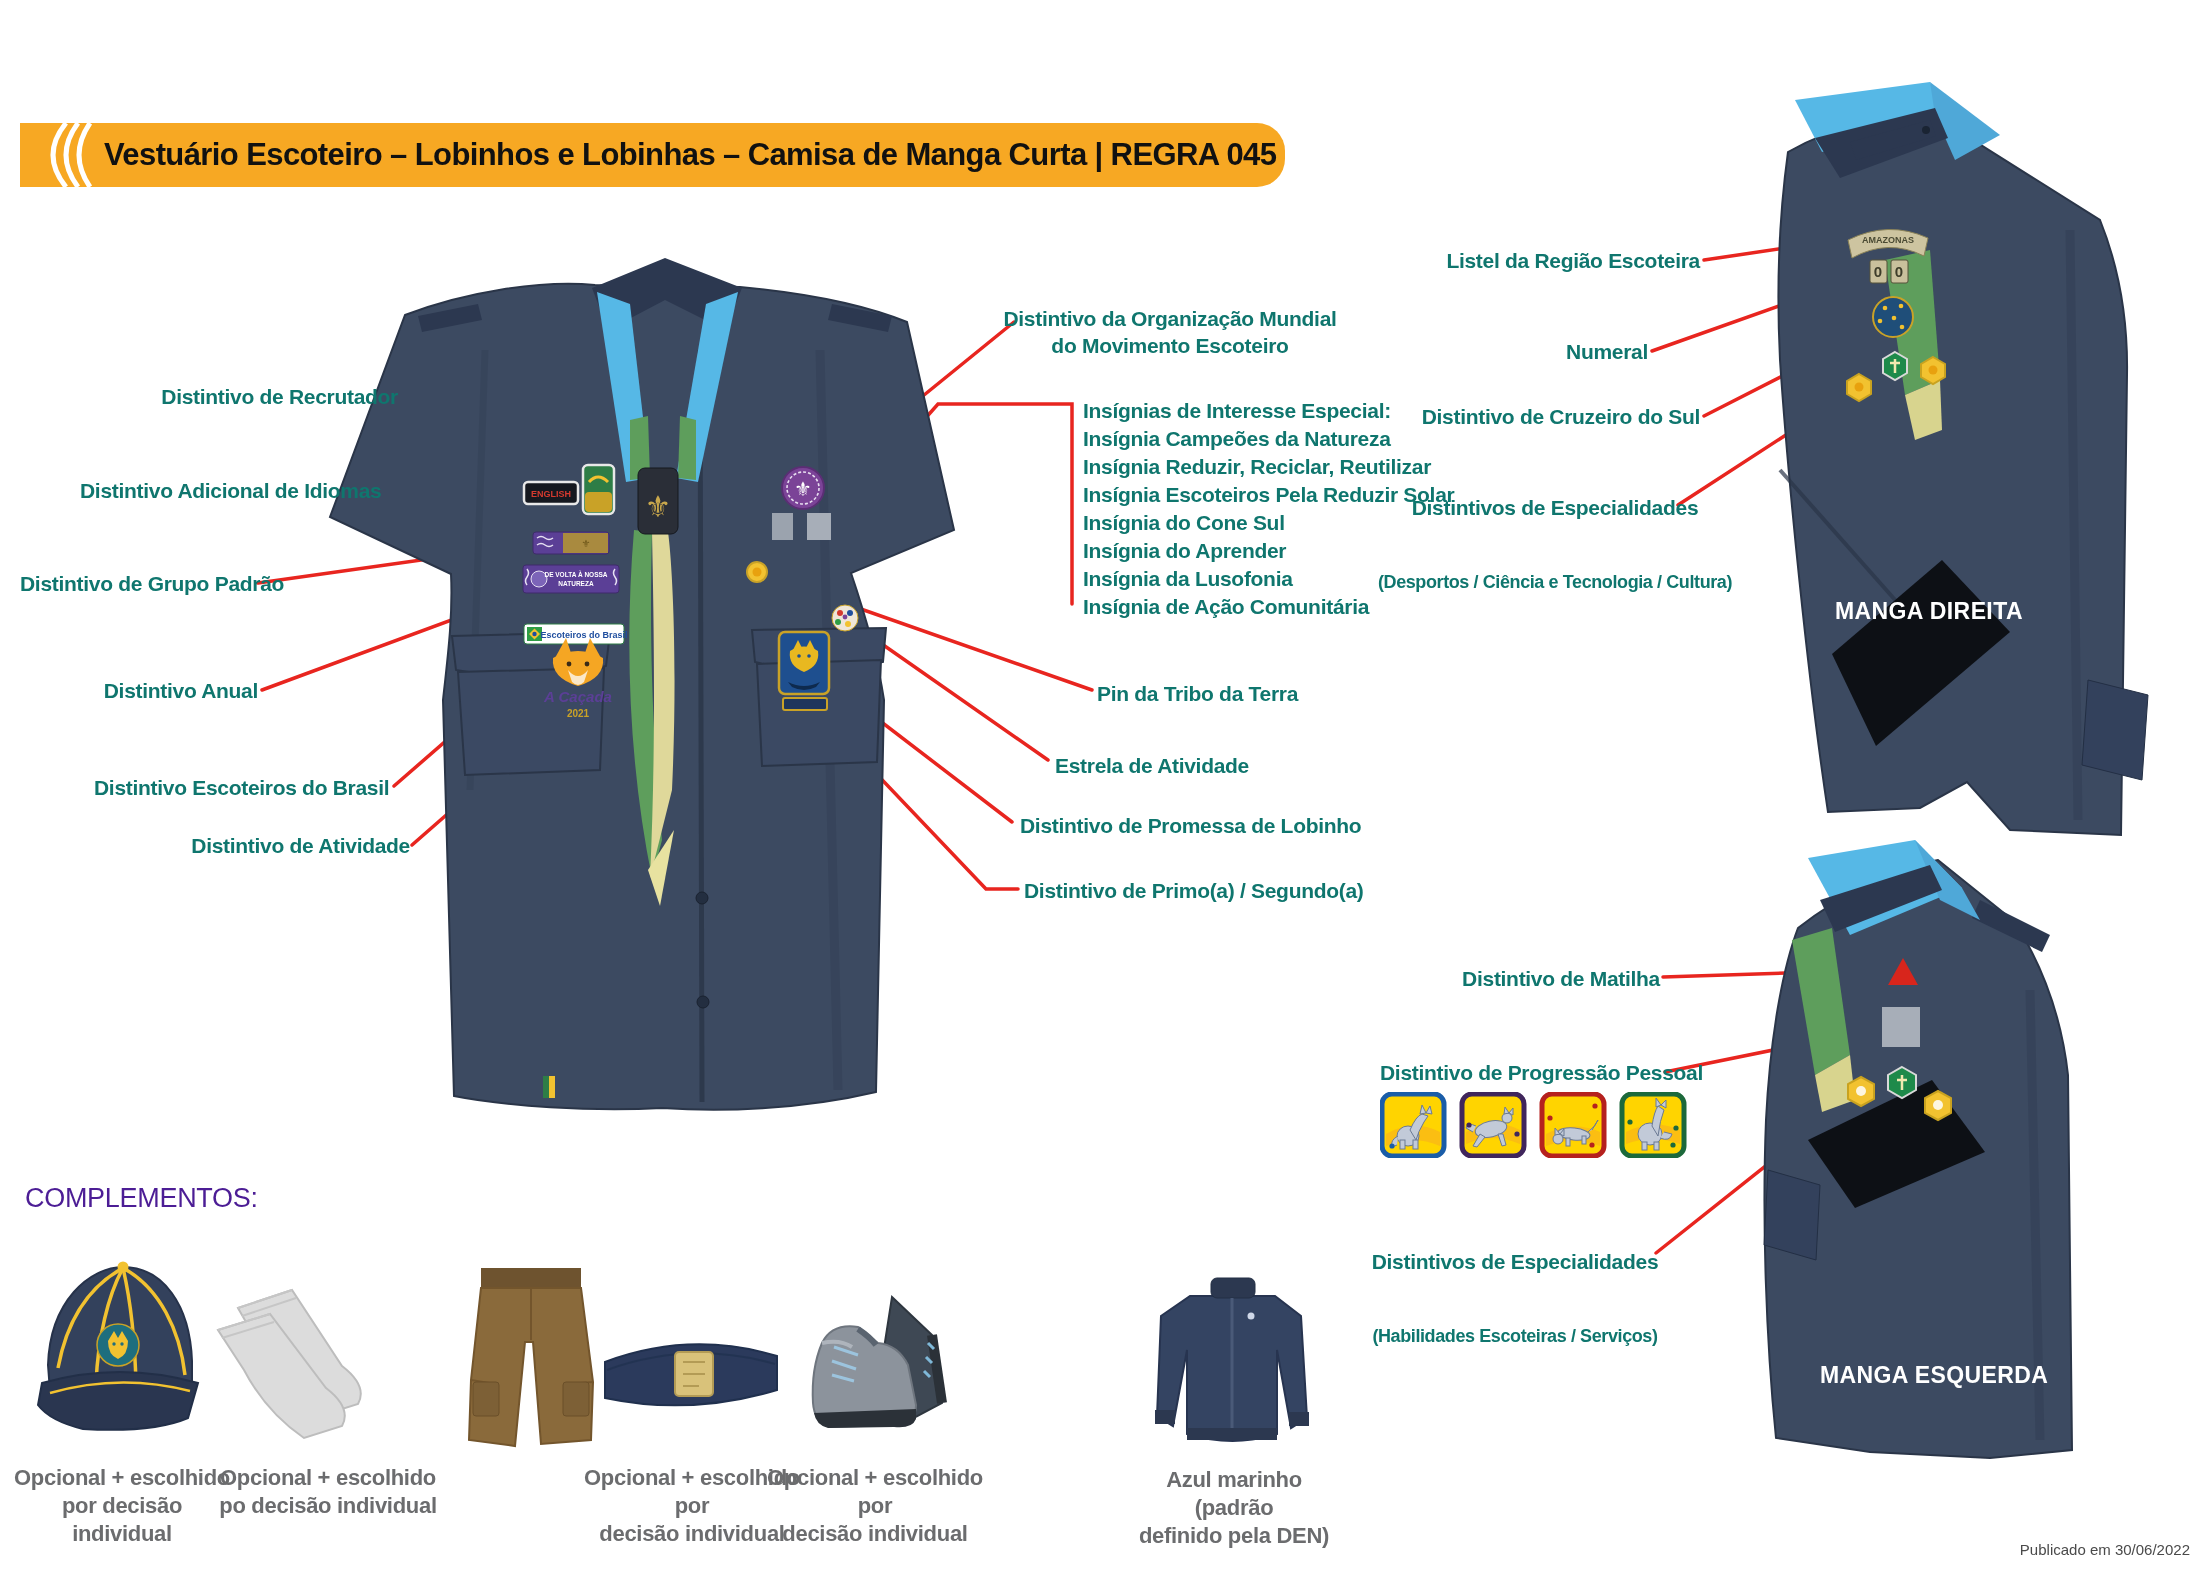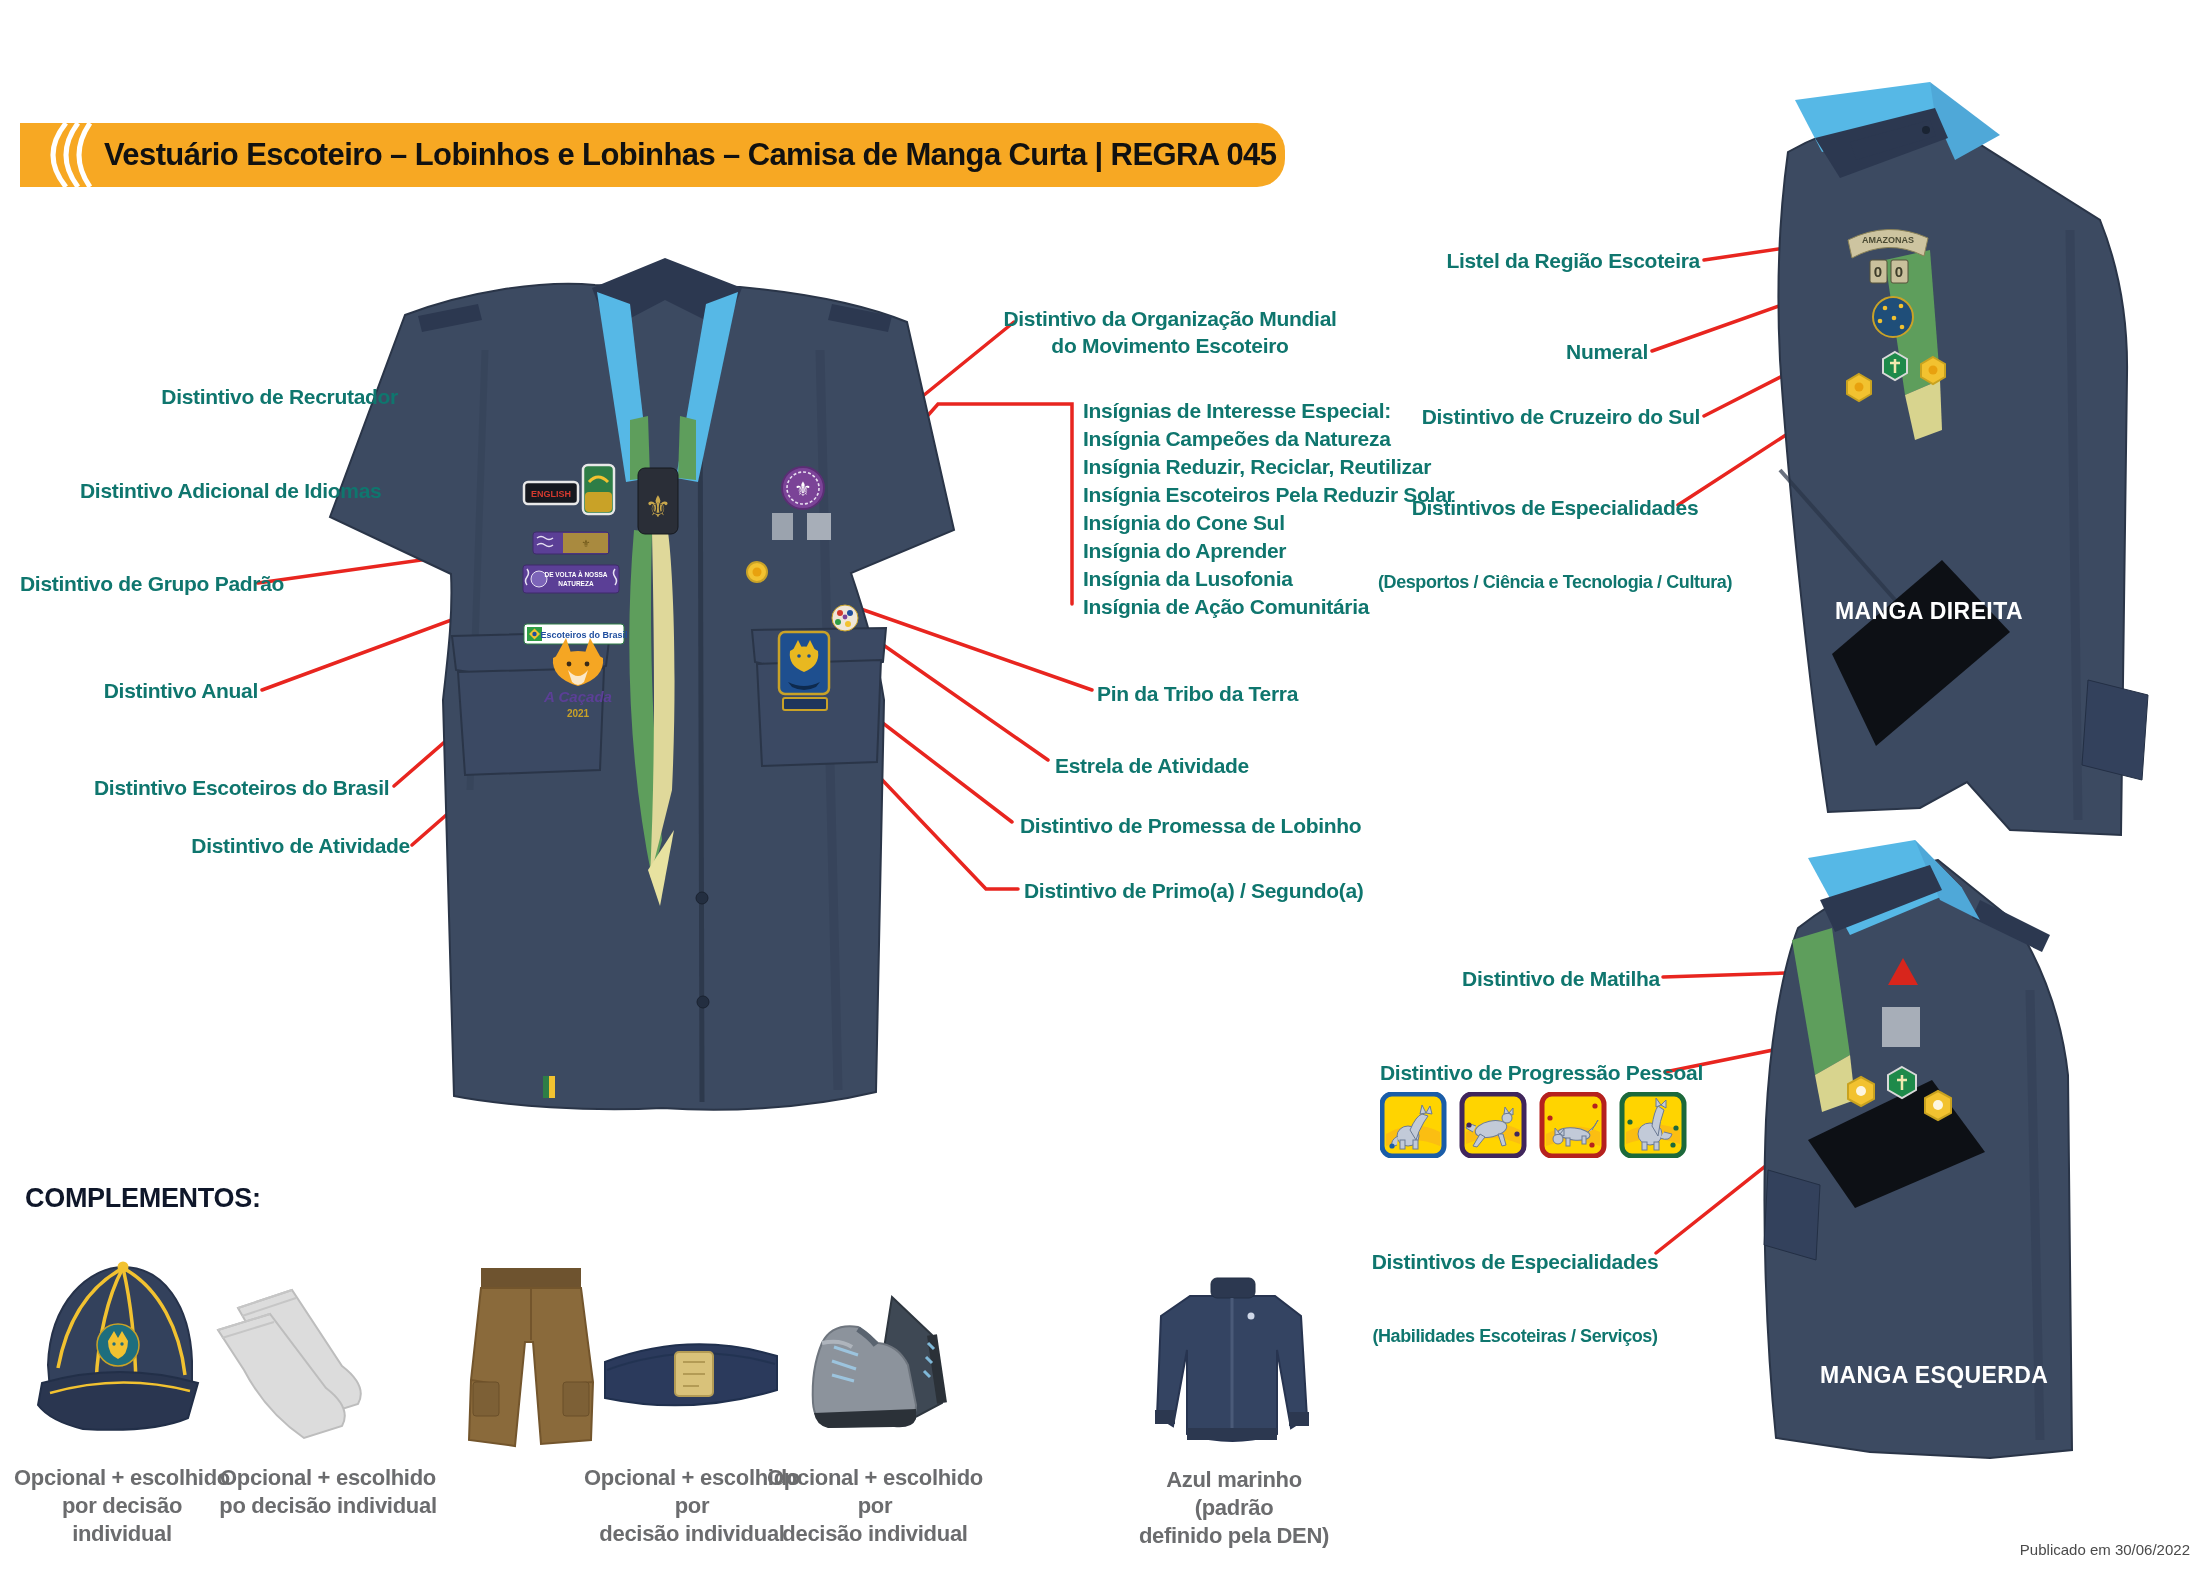--- a/index.html
+++ b/index.html
@@ -14,21 +14,21 @@
   .sleeve-cap{position:absolute;color:#ffffff;font-weight:700;font-size:23px;letter-spacing:0.4px;
               white-space:nowrap;text-align:center;}
   .itemcap{position:absolute;width:220px;text-align:center;color:#6B6C6E;font-weight:700;
            font-size:22px;line-height:28px;letter-spacing:-0.3px;}
   #banner{position:absolute;left:0;top:123px;width:1265px;height:64px;background:#F7A823;
           border-radius:0 28px 28px 0;display:flex;align-items:center;margin-left:20px;}
   #banner-title{position:absolute;left:84px;top:0;height:64px;display:flex;align-items:center;
                 color:#111111;font-weight:700;font-size:31px;letter-spacing:-0.6px;white-space:nowrap;}
   #footer-note{position:absolute;left:1990px;top:1541px;width:200px;text-align:right;
                color:#4A4A4A;font-size:15px;font-weight:400;}
-  #complementos-heading{position:absolute;left:25px;top:1183px;color:#0f172a;font-weight:700;
+  #complementos-heading{position:absolute;left:25px;top:1183px;color:#4c1d95;font-weight:400;
                font-size:27px;letter-spacing:-0.3px;}
   svg{display:block;}
   .insig-line{line-height:28px;}
 </style>
 </head>
 <body>
 
 <div id="canvas">
 
   <div id="banner">

